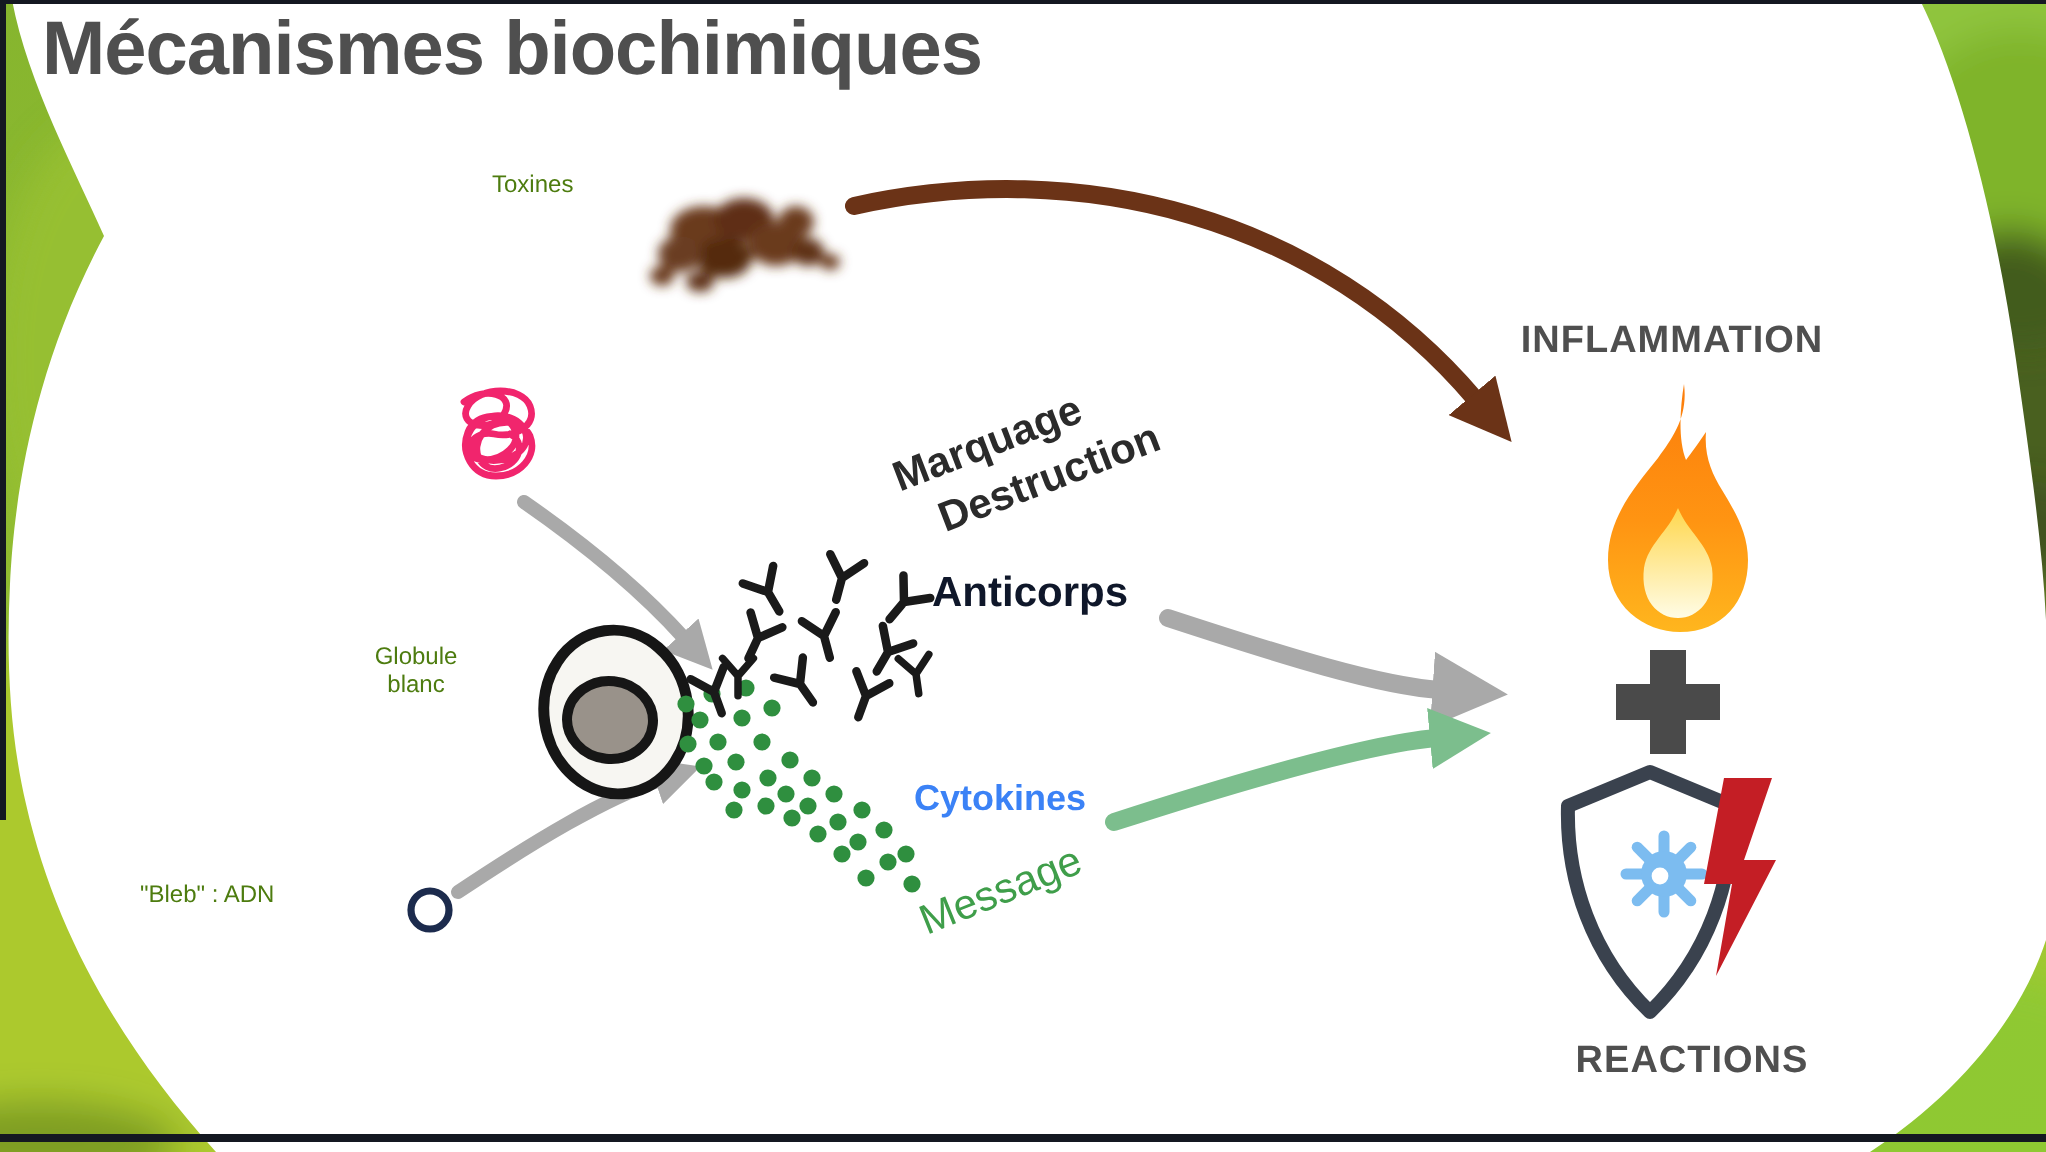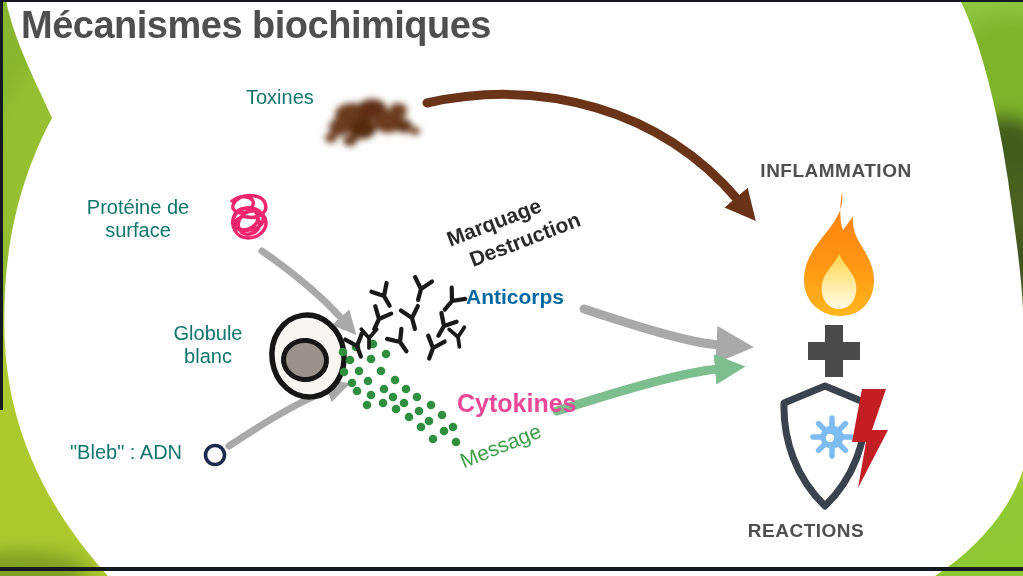--- a/index.html
+++ b/index.html
@@ -1,24 +1,24 @@
 <!DOCTYPE html>
 <html><head>
 <meta charset="utf-8">
 <style>
   html,body{margin:0;padding:0;background:#20242c;}
   .stage{position:relative;width:1023px;height:576px;overflow:hidden;background:#fff;
          font-family:Liberation Sans, sans-serif;}
   .abs{position:absolute;}
   svg.layer{position:absolute;left:0;top:0;width:1023px;height:576px;}
   .title{left:21px;top:4px;font-size:38px;font-weight:bold;color:#4f4f4f;letter-spacing:-0.5px;}
-  .lbl{color:#0f766e;font-size:20px;line-height:1.16;white-space:nowrap;}
+  .lbl{color:#4d7c0f;font-size:12px;line-height:1.16;white-space:nowrap;}
   .ctr{transform:translateX(-50%);text-align:center;}
-  .bold-dark{color:#0369a1;font-weight:bold;font-size:21px;}
-  .green-bold{color:#ec4899;font-weight:bold;font-size:25px;}
+  .bold-dark{color:#0f172a;font-weight:bold;font-size:21px;}
+  .green-bold{color:#3b82f6;font-weight:bold;font-size:18px;}
   .green-it{color:#3f9e4a;font-size:21px;}
   .slant{transform:rotate(-21deg);transform-origin:50% 50%;}
   .slant2{transform:rotate(-22deg);transform-origin:50% 50%;}
   .marq{color:#2b2b2b;font-size:21px;font-weight:600;line-height:27px;white-space:nowrap;}
   .marq .l2{padding-left:14px;}
   .caps{color:#4f4f4f;font-weight:bold;font-size:19px;letter-spacing:.5px;line-height:21px;white-space:nowrap;}
   .edge-top{left:0;top:0;width:1023px;height:2px;background:#141821;}
   .edge-left{left:0;top:0;width:3px;height:410px;background:#141821;}
   .bottom-line{left:0;top:567px;width:1023px;height:4px;background:#141821;}
 </style>
@@ -167,24 +167,20 @@
 
     <path d="M 584,309 C 642,328 690,343 720,345" fill="none" stroke="#a9a9a9" stroke-width="9" stroke-linecap="round" marker-end="url(#mGrayBig)"></path>
 
     <path d="M 557,411 C 625,389 685,372 718,369" fill="none" stroke="#7cbe8d" stroke-width="9" stroke-linecap="round" marker-end="url(#mGreen)"></path>
   </svg>
 
   <div class="abs title">Mécanismes biochimiques</div>
 
   <div class="abs lbl" style="left:246px;top:86px;">Toxines</div>
 
-  <div class="abs lbl ctr" style="left:138px;top:196px;">
-    <div>Protéine de</div>
-    <div>surface</div>
-  </div>
 
   <div class="abs lbl ctr" style="left:208px;top:322px;">
     <div>Globule</div>
     <div>blanc</div>
   </div>
 
   <div class="abs lbl" style="left:70px;top:441px;">"Bleb" : ADN</div>
 
   <div class="abs marq slant" style="left:448px;top:202px;">
     <div>Marquage</div>
@@ -192,21 +188,21 @@
   </div>
 
   <div class="abs bold-dark" style="left:466px;top:285px;">Anticorps</div>
 
   <div class="abs green-bold" style="left:457px;top:389px;">Cytokines</div>
 
   <div class="abs green-it slant2" style="left:458px;top:434px;">Message</div>
 
   <div class="abs caps ctr" style="left:836px;top:160px;text-align:center;">INFLAMMATION</div>
 
-  <div class="abs caps ctr" style="left:806px;top:520px;">
+  <div class="abs caps ctr" style="left:846px;top:520px;">
     <div>REACTIONS</div>
   </div>
 
   <svg class="abs" style="left:786px;top:190px;" width="102" height="128" viewBox="0 0 102 128">
     <defs>
       <linearGradient id="fireOut" x1="0" y1="0" x2="0" y2="1">
         <stop offset="0" stop-color="#fc7d0b"></stop>
           <stop offset="0.55" stop-color="#ff9412"></stop>
         <stop offset="1" stop-color="#ffb61e"></stop>
       </linearGradient>

